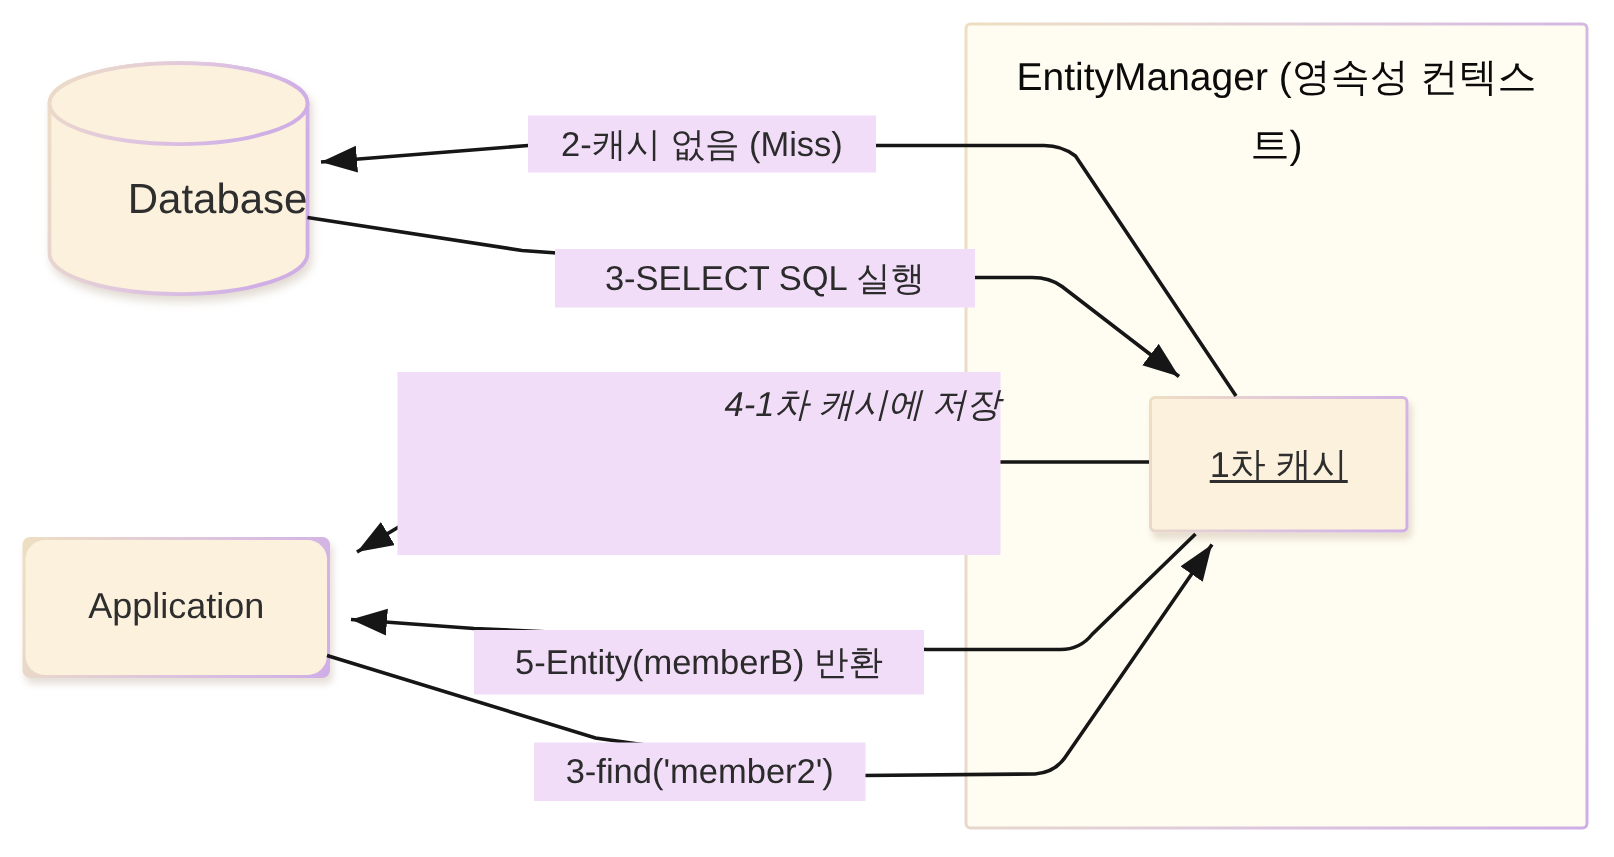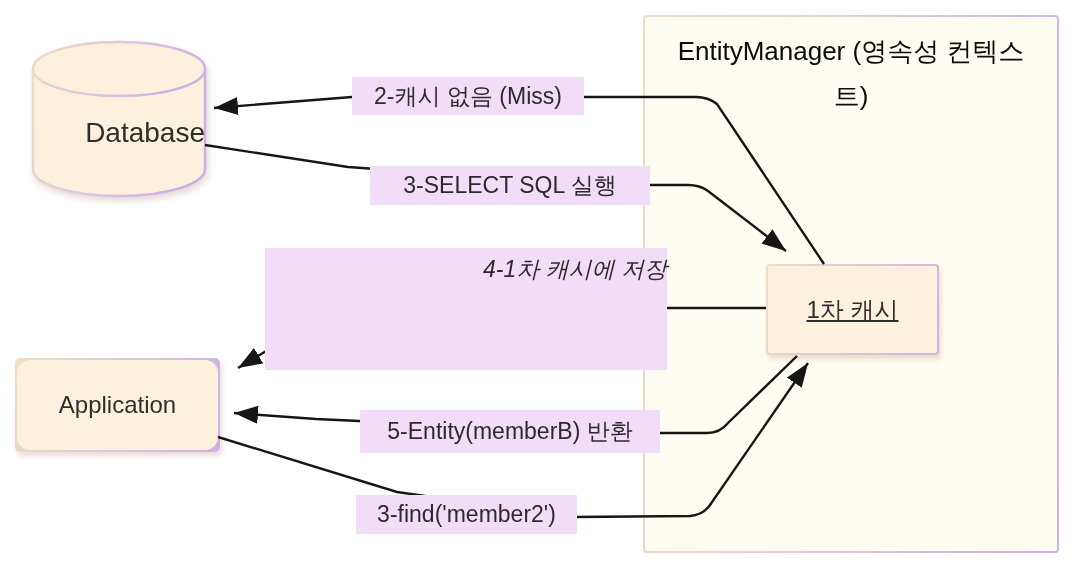--- a/index.html
+++ b/index.html
@@ -84,21 +84,21 @@
     display: flex;
     align-items: center;
     justify-content: center;
     text-align: right;
     white-space: nowrap;
   }
   .elabel-2 { left: 352px; top: 77px;  width: 232px; height: 38px; }
   .elabel-3 { left: 348px; top: 166px; width: 280px; height: 39px; margin-left: 22px; }
   .elabel-4 { left: 265px; top: 248px; width: 402px; height: 122px; display: block; }
   .elabel-4 .ln { line-height: 40px; height: 40px; padding-top: 1px; font-style: italic; }
-  .elabel-5 { left: 316px; top: 410px; width: 300px; height: 43px; margin-left: 44px; }
+  .elabel-5 { left: 316px; top: 420px; width: 300px; height: 43px; }
   .elabel-1 { left: 356px; top: 495px; width: 221px; height: 39px; }
 </style>
 </head>
 <body>
 
 <div class="canvas">
 
   <div class="em-box">
     <div class="em-inner">
       <div class="em-title">

